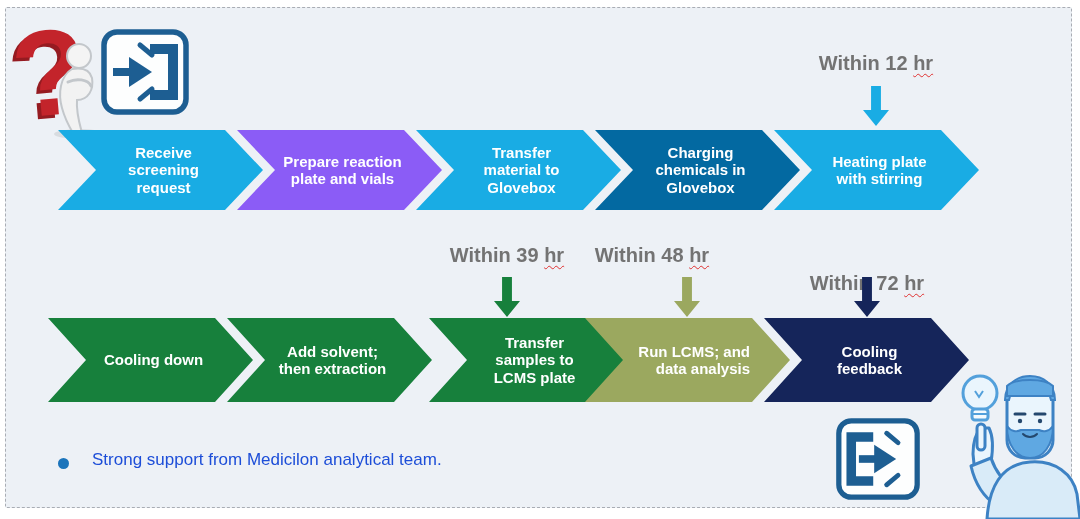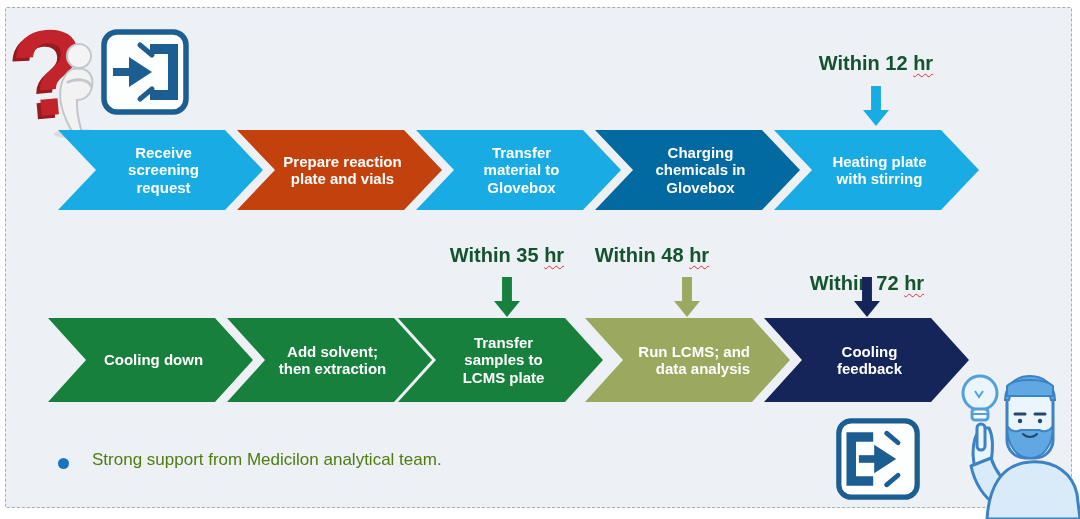--- a/index.html
+++ b/index.html
@@ -19,39 +19,39 @@
     text-align:center; color:#ffffff; font-weight:bold; font-size:15px; line-height:1.15;
     padding:0 40px 0 46px;
     clip-path:polygon(0 0, calc(100% - 38px) 0, 100% 50%, calc(100% - 38px) 100%, 0 100%, 38px 50%);
   }
   .row1 .chev { top:130px; height:80px; }
   .row2 .chev { top:318px; height:84px; }
 
   
   .timing {
     position:absolute; width:200px; text-align:center;
-    font-size:20px; font-weight:bold; color:#14532d; white-space:nowrap;
+    font-size:20px; font-weight:bold; color:#737373; white-space:nowrap;
   }
   .timing .unit {
     text-decoration:underline; text-decoration-style:wavy;
     text-decoration-color:#e03131; text-decoration-thickness:1px;
     text-underline-offset:3px;
   }
   .down-arrow {
     position:absolute; width:26px; height:40px;
     clip-path:polygon(50% 100%, 0 60%, 31% 60%, 31% 0, 69% 0, 69% 60%, 100% 60%);
   }
 
   
   .bullet-dot {
     position:absolute; left:58px; top:458px; width:11px; height:11px;
     border-radius:50%; background:#1B74BB;
   }
   .bullet-text {
-    position:absolute; left:92px; top:450px; font-size:17px; color:#4d7c0f;
+    position:absolute; left:92px; top:450px; font-size:17px; color:#1d4ed8;
   }
 
   
   .qmark {
     position:absolute; left:12px; top:12px; font-size:122px; font-weight:bold;
     color:#C3242B; transform:rotate(-5deg);
     text-shadow:-4px 3px 0 #951B21;
     line-height:1;
   }
   .svg-abs { position:absolute; }
@@ -74,42 +74,42 @@
     <rect x="4" y="4" width="82" height="80" rx="13" fill="#FDFEFE" stroke="#1D5E92" stroke-width="5.5"></rect>
     <path d="M50 21 L73 21 L73 67 L50 67" fill="none" stroke="#1D5E92" stroke-width="10"></path>
     <rect x="13" y="40" width="20" height="8" fill="#1D5E92"></rect>
     <polygon points="29,29 52,44 29,59" fill="#1D5E92"></polygon>
     <line x1="40" y1="17" x2="52" y2="27" stroke="#1D5E92" stroke-width="5" stroke-linecap="round"></line>
     <line x1="40" y1="71" x2="52" y2="61" stroke="#1D5E92" stroke-width="5" stroke-linecap="round"></line>
   </svg>
 
   <div class="row1">
     <div class="chev" style="left: 58px; background: rgb(25, 172, 228);">Receive screening request</div>
-    <div class="chev" style="left: 237px; background: #c2410c;">Prepare reaction plate and vials</div>
+    <div class="chev" style="left: 237px; background: #8b5cf6;">Prepare reaction plate and vials</div>
     <div class="chev" style="left: 416px; background: rgb(25, 172, 228);">Transfer material to Glovebox</div>
     <div class="chev" style="left: 595px; background: #0369a1;">Charging chemicals in Glovebox</div>
     <div class="chev" style="left: 774px; background: rgb(25, 172, 228);">Heating plate with stirring</div>
   </div>
 
   <div class="row2">
     <div class="chev" style="left: 48px; background: rgb(23, 128, 60);">Cooling down</div>
     <div class="chev" style="left: 227px; background: rgb(23, 128, 60);">Add solvent; then extraction</div>
-    <div class="chev" style="left: 398px; background: rgb(23, 128, 60);">Transfer samples to LCMS plate</div>
+    <div class="chev" style="left: 429px; background: rgb(23, 128, 60);">Transfer samples to LCMS plate</div>
     <div class="chev" style="left: 585px; background: rgb(155, 168, 95); text-align: right;">Run LCMS; and data analysis</div>
     <div class="chev" style="left: 764px; background: rgb(21, 37, 90);">Cooling feedback</div>
   </div>
 
   <div class="timing" style="left:776px; top:52px;">
     <span>Within 12</span>
     <span class="unit">hr</span>
   </div>
   <div class="down-arrow" style="left: 863px; top: 86px; background: rgb(25, 172, 228);"></div>
 
   <div class="timing" style="left:407px; top:244px;">
-    <span>Within 35</span>
+    <span>Within 39</span>
     <span class="unit">hr</span>
   </div>
   <div class="down-arrow" style="left: 494px; top: 277px; background: rgb(23, 128, 60);"></div>
 
   <div class="timing" style="left:552px; top:244px;">
     <span>Within 48</span>
     <span class="unit">hr</span>
   </div>
   <div class="down-arrow" style="left: 674px; top: 277px; background: rgb(155, 168, 95);"></div>
 

